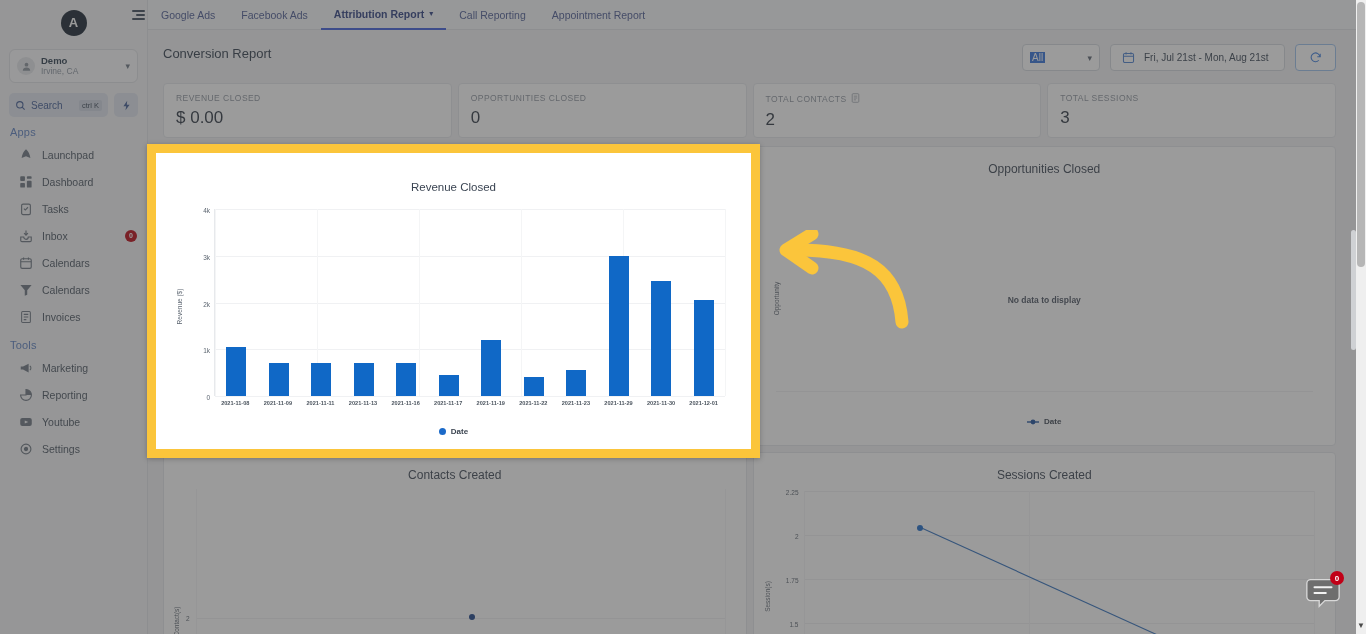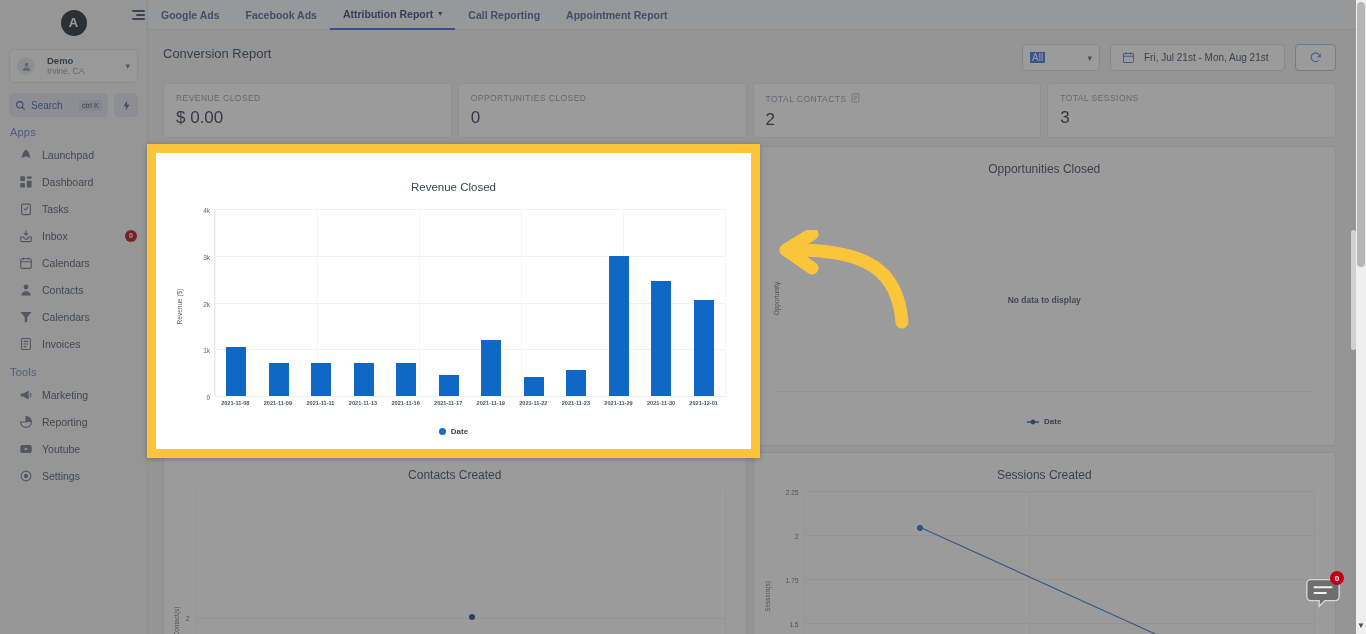--- a/index.html
+++ b/index.html
@@ -27,21 +27,21 @@
   .logo-wrap { height: 45px; display: flex; align-items: center; justify-content: center; }
   .logo-circle {
     width: 26px; height: 26px; border-radius: 50%;
     background: #16212e; color: #fff;
     display: flex; align-items: center; justify-content: center;
     font-size: 13px; font-weight: bold;
   }
   .ws-card {
     margin: 4px 9px 0 9px; height: 34px;
     border: 1px solid #dfe1e6; border-radius: 6px; background: #fbfbfc;
-    display: flex; align-items: center; padding: 0 7px; gap: 12px;
+    display: flex; align-items: center; padding: 0 7px; gap: 6px;
   }
   .ws-avatar {
     width: 18px; height: 18px; border-radius: 50%; background: #e4e6ea;
     display: flex; align-items: center; justify-content: center; flex: 0 0 auto;
   }
   .ws-text { flex: 1 1 auto; overflow: hidden; line-height: 1.15; }
   .ws-name { font-size: 9.5px; font-weight: bold; color: #2a3b4d; }
   .ws-loc { font-size: 8.5px; color: #8a93a0; }
   .ws-chev { color: #6b7683; font-size: 9px; }
 
@@ -90,21 +90,21 @@
   .hamburger {
     position: absolute; left: 131px; top: 10px; width: 14px; z-index: 6;
     display: flex; flex-direction: column; gap: 2.5px; align-items: flex-end;
   }
   .hamburger span { display: block; height: 1.6px; background: #3c4858; border-radius: 1px; }
   .hamburger span:nth-child(1) { width: 13px; }
   .hamburger span:nth-child(2) { width: 9px; }
   .hamburger span:nth-child(3) { width: 13px; }
   .tab {
     height: 30px; display: flex; align-items: center; gap: 5px;
-    padding: 0 13px; font-size: 10.5px; color: #4a5a93; white-space: nowrap; font-weight: bold;
+    padding: 0 13px; font-size: 10.5px; color: #4a5a93; white-space: nowrap;
   }
   .tab.active { color: #2b3d80; font-weight: bold; border-bottom: 2px solid #3b5bdb; }
 
   
   #main {
     position: absolute; left: 148px; top: 30px; right: 0; bottom: 0;
     background: #f2f3f5; overflow: hidden;
   }
   #page-title {
     font-size: 13px; color: #2f3b4a; padding: 16px 0 0 15px;
@@ -321,29 +321,20 @@
           <span class="badge-red">0</span>
         </div>
         <div class="nav-item">
           <span class="ico">
             <svg width="14" height="14" viewBox="0 0 16 16" fill="none" stroke="#6b747f" stroke-width="1.3">
               <rect x="2" y="3.2" width="12" height="11" rx="1.6"></rect>
               <path d="M2 6.6h12M5.2 1.6v2.8M10.8 1.6v2.8"></path>
             </svg>
           </span>
           <span class="nav-label">Calendars</span>
-        </div>
-        <div class="nav-item">
-          <span class="ico">
-            <svg width="14" height="14" viewBox="0 0 16 16" fill="#6b747f">
-              <circle cx="8" cy="4.6" r="2.8"></circle>
-              <path d="M2.6 14.4c0-3 2.4-5 5.4-5s5.4 2 5.4 5z"></path>
-            </svg>
-          </span>
-          <span class="nav-label">Contacts</span>
         </div>
         <div class="nav-item">
           <span class="ico">
             <svg width="14" height="14" viewBox="0 0 16 16" fill="#6b747f">
               <path d="M1.6 2.2h12.8L9.4 8.2v5.2L6.6 14.6V8.2z"></path>
             </svg>
           </span>
           <span class="nav-label">Calendars</span>
         </div>
         <div class="nav-item">

